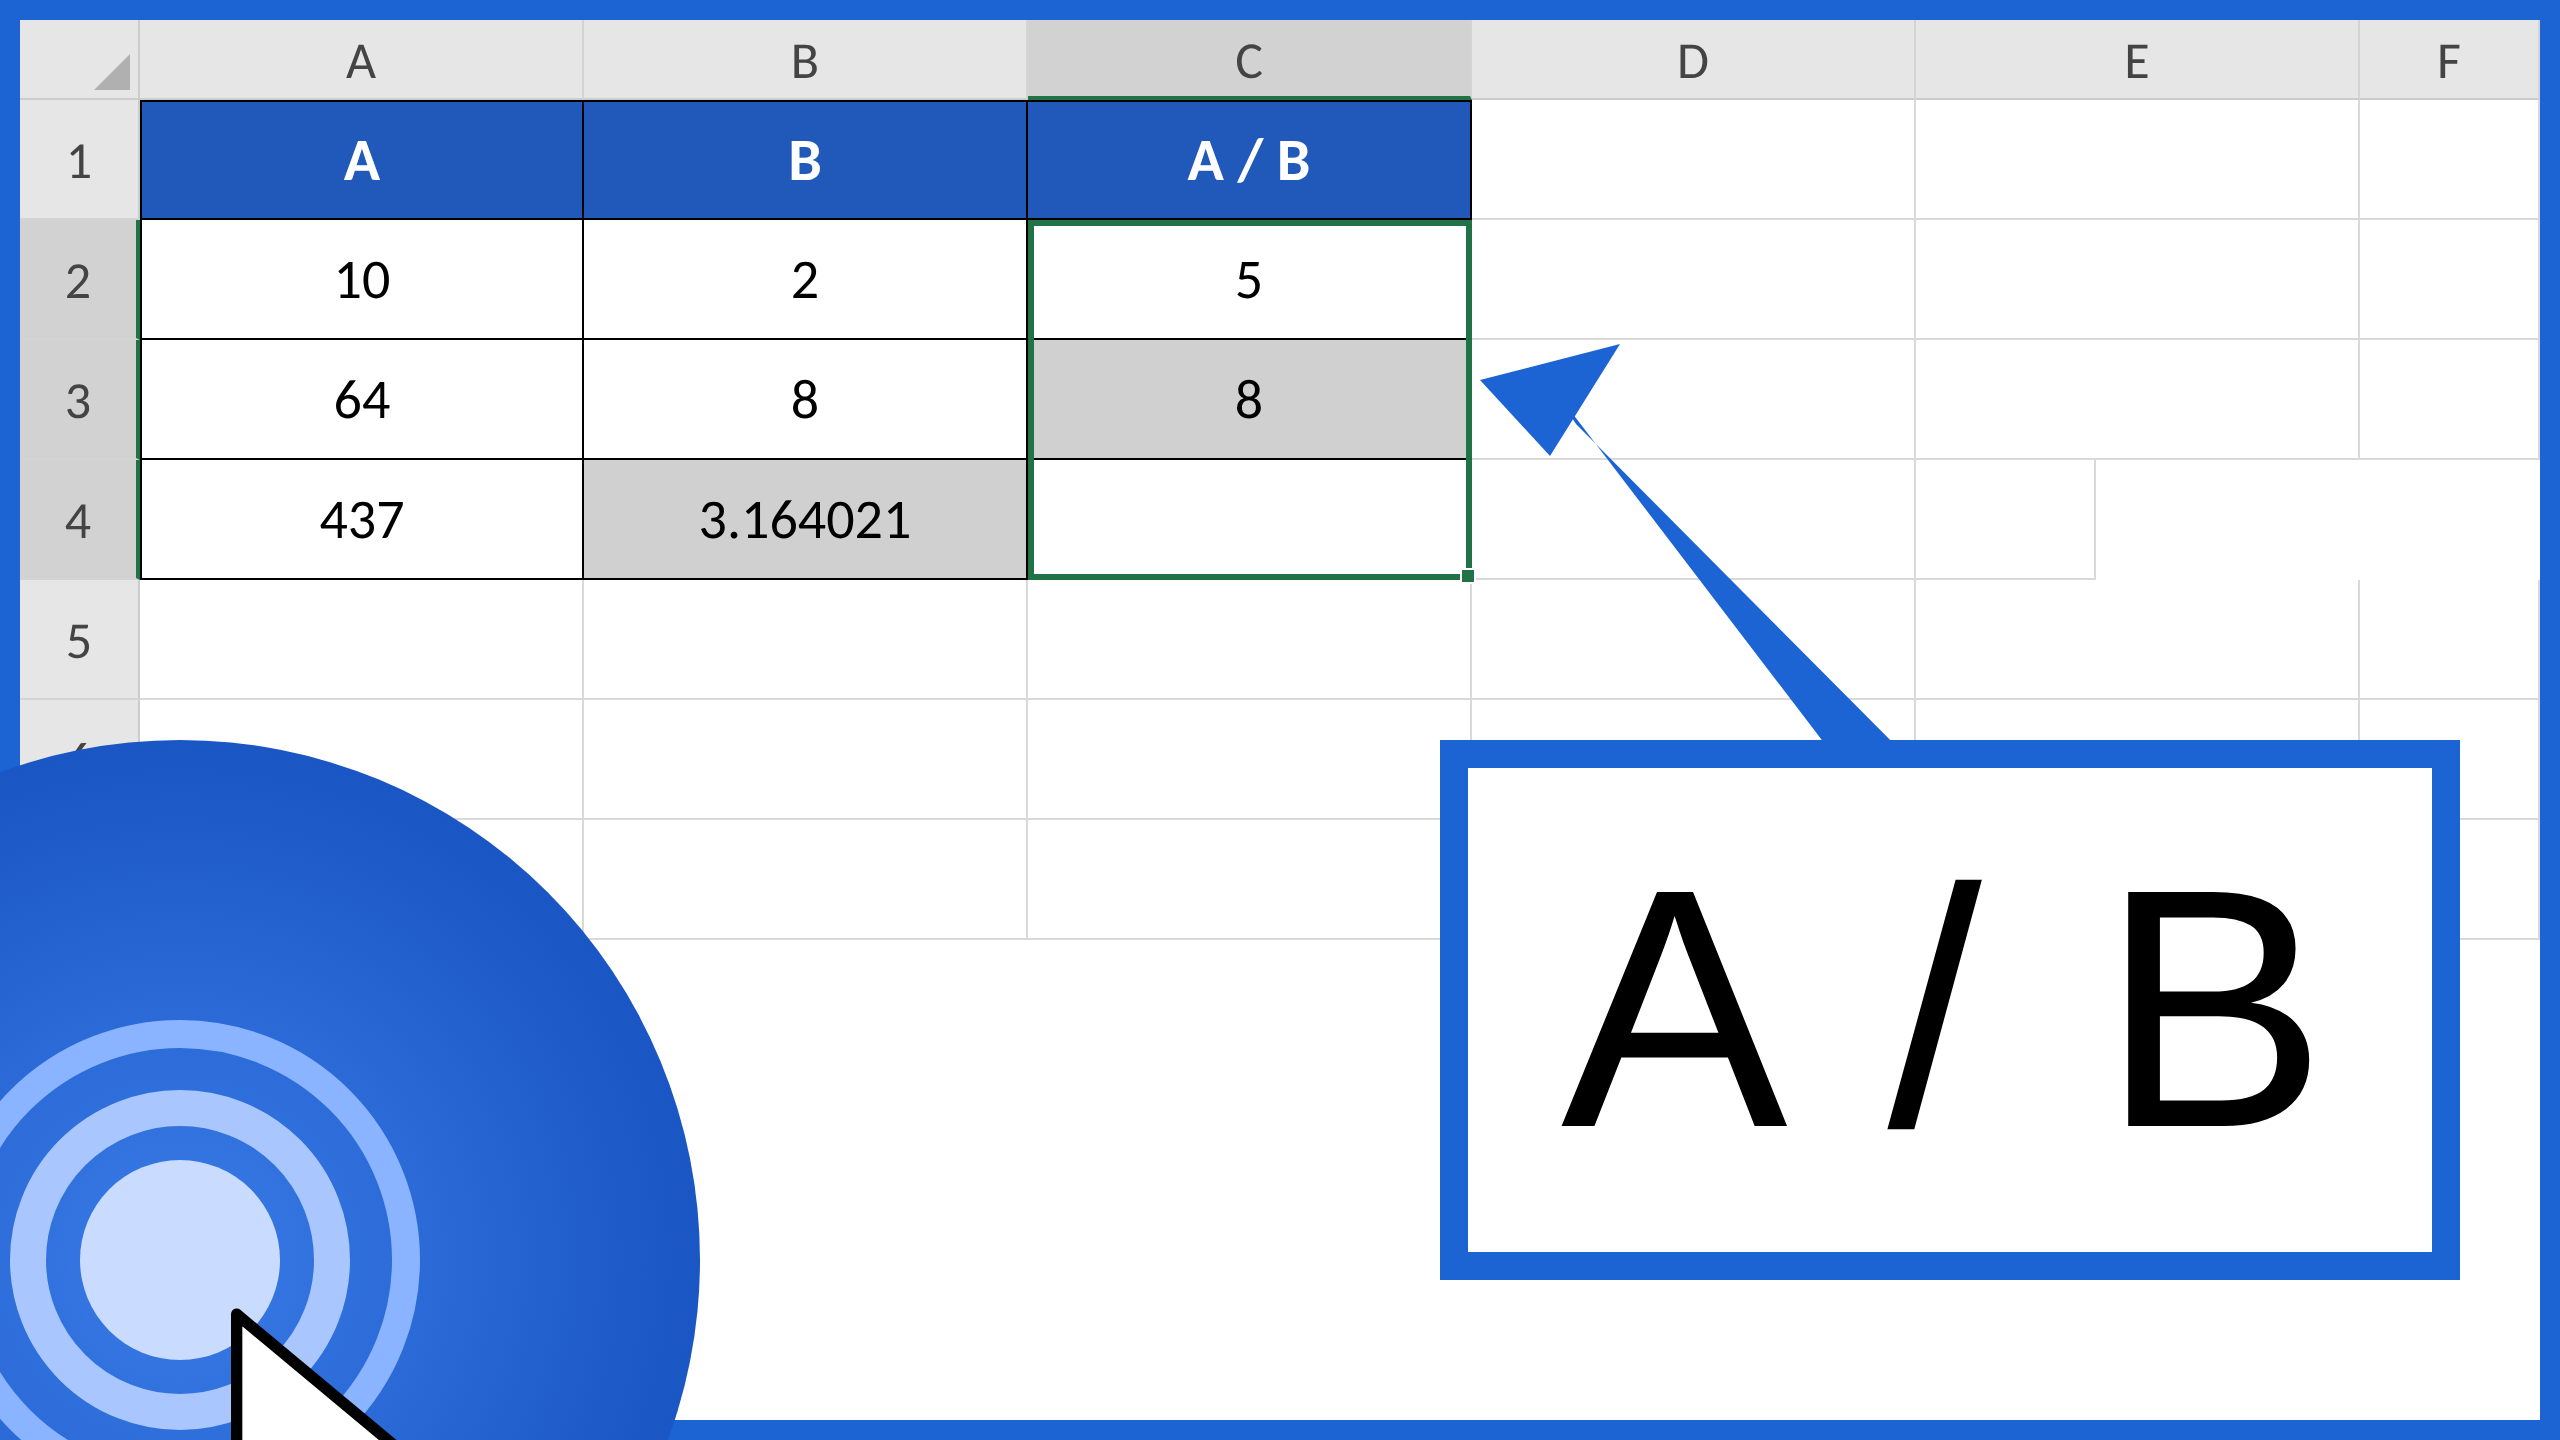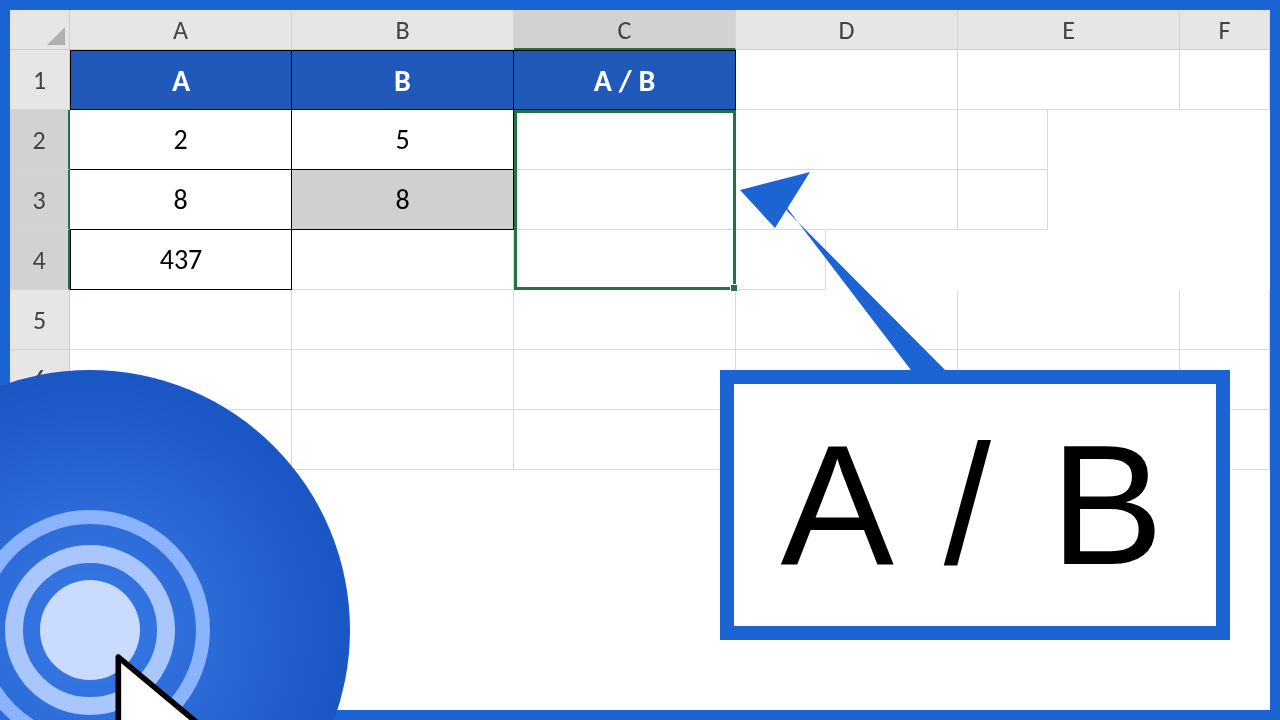--- a/index.html
+++ b/index.html
@@ -208,39 +208,42 @@
         <div class="cell wA thead tfirst">A</div>
         <div class="cell wB thead">B</div>
         <div class="cell wC thead">A / B</div>
         <div class="cell wD"></div>
         <div class="cell wE"></div>
         <div class="cell wF"></div>
       </div>
 
       <div class="row">
         <div class="row-h sel">2</div>
+        <div class="cell wA tbody tfirst">10</div>
         <div class="cell wB tbody">2</div>
         <div class="cell wC tbody">5</div>
         <div class="cell wD"></div>
         <div class="cell wE"></div>
         <div class="cell wF"></div>
       </div>
 
       <div class="row">
         <div class="row-h sel">3</div>
+        <div class="cell wA tbody tfirst">64</div>
         <div class="cell wB tbody">8</div>
         <div class="cell wC tbody fillsel">8</div>
         <div class="cell wD"></div>
         <div class="cell wE"></div>
         <div class="cell wF"></div>
       </div>
 
       <div class="row">
         <div class="row-h sel">4</div>
         <div class="cell wA tbody tfirst">437</div>
+        <div class="cell wC tbody fillsel">3.164021</div>
         <div class="cell wD"></div>
         <div class="cell wE"></div>
         <div class="cell wF"></div>
       </div>
 
       <div class="row">
         <div class="row-h">5</div>
         <div class="cell wA"></div>
         <div class="cell wB"></div>
         <div class="cell wC"></div>

